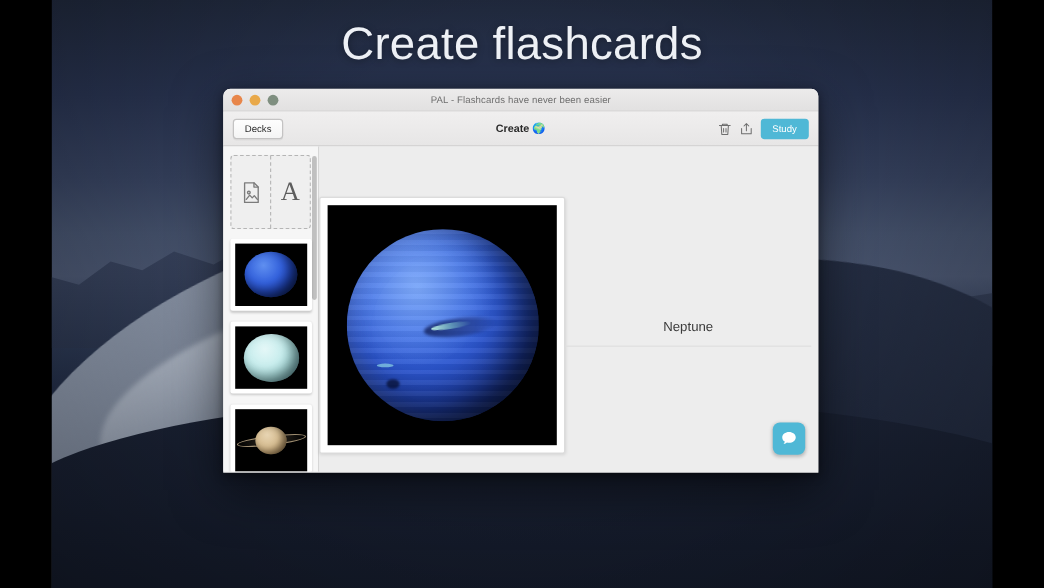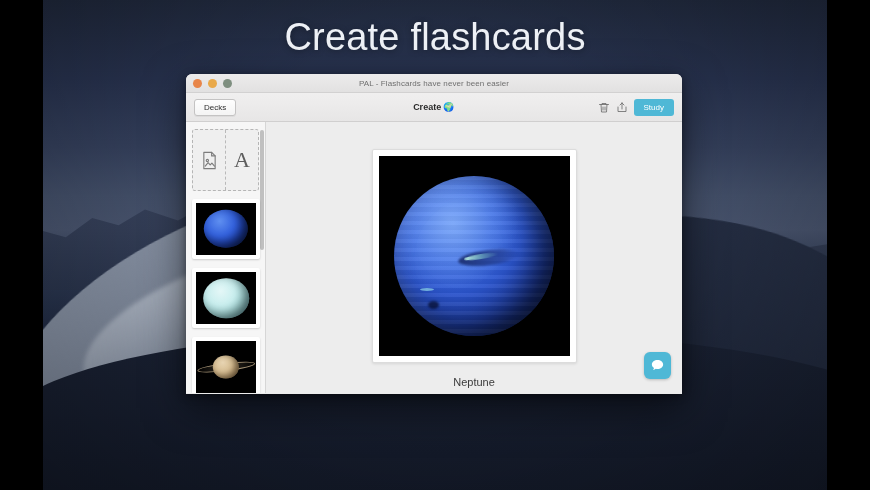--- a/index.html
+++ b/index.html
@@ -331,21 +331,20 @@
     background: rgba(0,0,0,.22);
     border-radius: 2px;
   }
 
   
   #content {
     flex: 1;
     position: relative;
     background: #ededed;
     display: flex;
-    flex-direction: column;
     align-items: center;
     padding-top: 27px;
   }
   #card {
     width: 205px;
     background: #fff;
     border: 1px solid #dcdcdc;
     border-radius: 2px;
     box-shadow: 0 1px 3px rgba(0,0,0,.10);
     padding: 6px;

